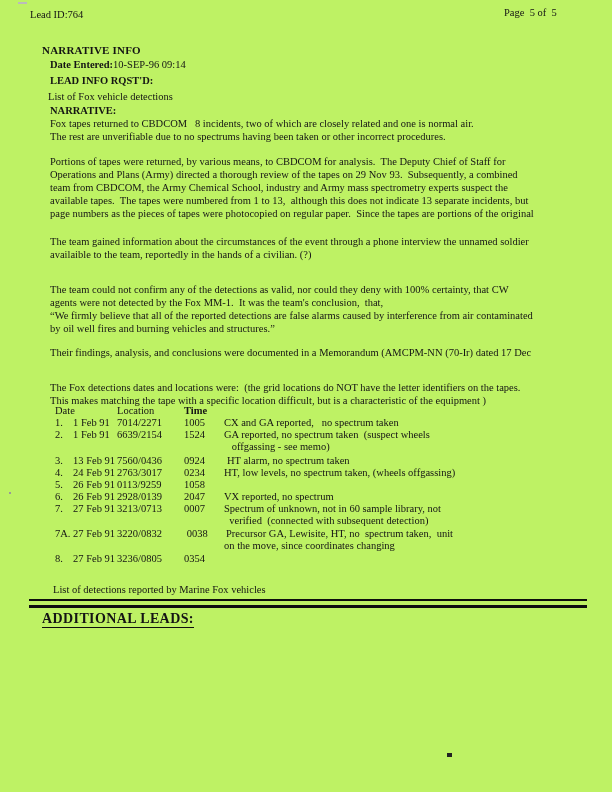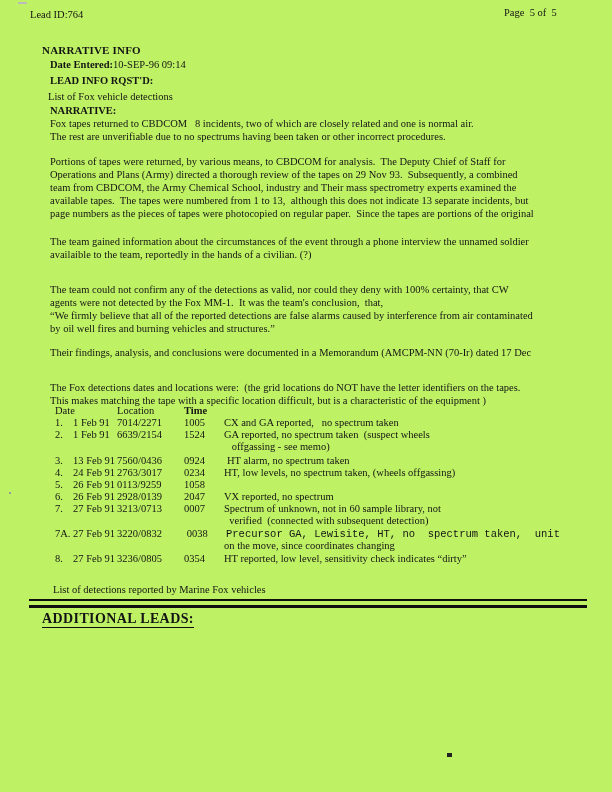--- a/index.html
+++ b/index.html
@@ -59,21 +59,21 @@
   <div class="abs line bold" style="left:50px; top:104px;">NARRATIVE:</div>
 
   <div class="abs" style="left:50px; top:117px;">
     <div class="line">Fox tapes returned to CBDCOM   8 incidents, two of which are closely related and one is normal air.</div>
     <div class="line">The rest are unverifiable due to no spectrums having been taken or other incorrect procedures.</div>
   </div>
 
   <div class="abs" style="left:50px; top:155px;">
     <div class="line">Portions of tapes were returned, by various means, to CBDCOM for analysis.  The Deputy Chief of Staff for</div>
     <div class="line">Operations and Plans (Army) directed a thorough review of the tapes on 29 Nov 93.  Subsequently, a combined</div>
-    <div class="line">team from CBDCOM, the Army Chemical School, industry and Their mass spectrometry experts examined the</div>
+    <div class="line">team from CBDCOM, the Army Chemical School, industry and Army mass spectrometry experts suspect the</div>
     <div class="line">available tapes.  The tapes were numbered from 1 to 13,  although this does not indicate 13 separate incidents, but</div>
     <div class="line">page numbers as the pieces of tapes were photocopied on regular paper.  Since the tapes are portions of the original</div>
   </div>
 
   <div class="abs" style="left:50px; top:235px;">
     <div class="line">The team gained information about the circumstances of the event through a phone interview the unnamed soldier</div>
     <div class="line">availaible to the team, reportedly in the hands of a civilian. (?)</div>
   </div>
 
   <div class="abs" style="left:50px; top:283px;">
@@ -159,31 +159,30 @@
         <div class="line">  verified  (connected with subsequent detection)</div>
       </span>
     </div>
 
     <div class="trow gap1">
       <span class="c-id">7A.</span>
       <span class="c-date">27 Feb 91</span>
       <span class="c-loc">3220/0832</span>
       <span class="c-time"> 0038</span>
       <span class="c-desc">
-        <div class="line" style="padding-left:2px;font-family:Liberation Mono, monospace;">Precursor GA, Lewisite, HT, no  spectrum taken,  unit</div>
+        <div class="line" style="padding-left:2px;">Precursor GA, Lewisite, HT, no  spectrum taken,  unit</div>
         <div class="line">on the move, since coordinates changing</div>
       </span>
     </div>
 
     <div class="trow gap1">
       <span class="c-id">8.</span>
       <span class="c-date">27 Feb 91</span>
       <span class="c-loc">3236/0805</span>
       <span class="c-time">0354</span>
-      <span class="c-desc"><span class="line">HT reported, low level, sensitivity check indicates “dirty”</span></span>
     </div>
   </div>
 
   <div class="abs line" style="left:53px; top:583px;">List of detections reported by Marine Fox vehicles</div>
 
   <div class="rule" style="top:599px; height:2px;"></div>
   <div class="rule" style="top:605px; height:2.5px;"></div>
 
   <div class="abs" style="left:42px; top:611px;"><span class="addl">ADDITIONAL LEADS:</span></div>
 

